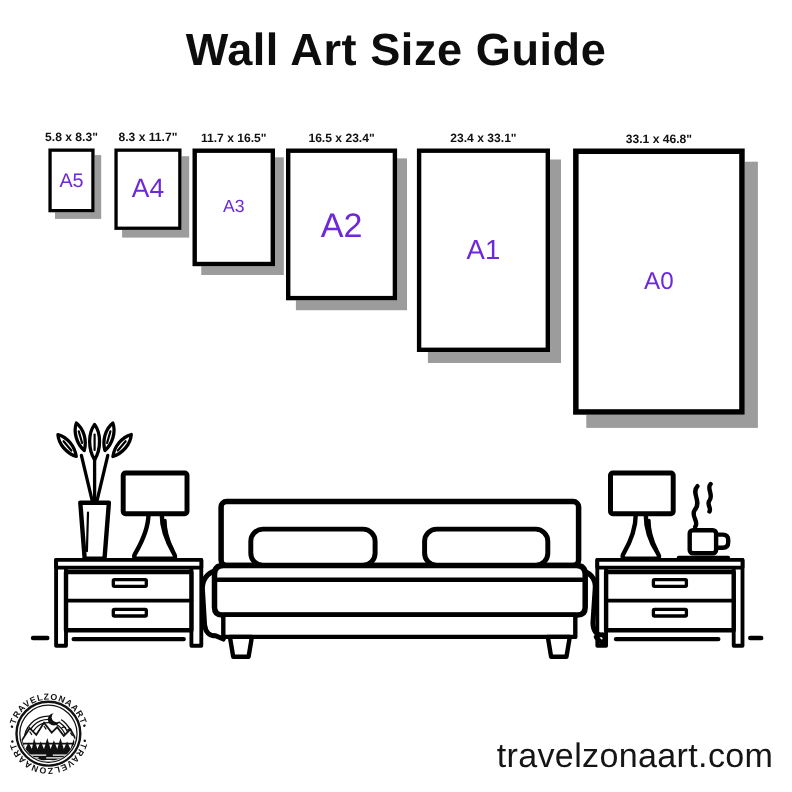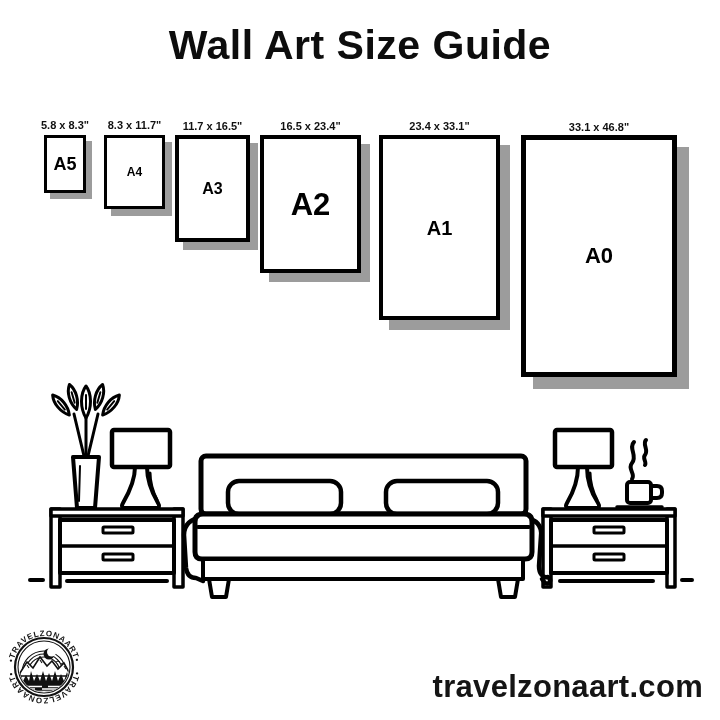--- a/index.html
+++ b/index.html
@@ -12,37 +12,37 @@
     font-size:41px;font-weight:800;letter-spacing:.5px;color:#0d0d0d;
   }
   .frame{
     position:absolute;background:#fff;border:3px solid #000;box-sizing:border-box;
     display:flex;align-items:center;justify-content:center;
   }
   .frame .dim{
     position:absolute;top:-19px;left:50%;transform:translateX(-50%);
     white-space:nowrap;font-size:11px;font-weight:700;color:#111;
   }
-  .frame .nm{font-weight:700;color:#000000;line-height:1}
+  .frame .nm{font-weight:400;color:#6d28d9;line-height:1}
   .f0{left:44px;top:135px;width:42px;height:58px;box-shadow:6px 6px 0 #9c9c9c}
   .f0 .nm{font-size:18px}
   .f1{left:104px;top:135px;width:61px;height:74px;box-shadow:7px 7px 0 #9c9c9c}
-  .f1 .nm{font-size:12px}
+  .f1 .nm{font-size:24px}
   .f2{left:175px;top:135px;width:75px;height:107px;border-width:4px;box-shadow:8px 8px 0 #9c9c9c}
   .f2 .nm{font-size:16px}
   .f3{left:260px;top:135px;width:101px;height:138px;border-width:4px;box-shadow:9px 9px 0 #9c9c9c}
   .f3 .nm{font-size:31px}
   .f4{left:379px;top:135px;width:121px;height:185px;border-width:4px;box-shadow:10px 10px 0 #9c9c9c}
-  .f4 .nm{font-size:20px}
+  .f4 .nm{font-size:25px}
   .f5{left:521px;top:135px;width:156px;height:242px;border-width:5px;box-shadow:12px 12px 0 #9c9c9c}
   .f5 .nm{font-size:22px}
   .scene{position:absolute;left:0;top:378px;width:720px;height:232px}
   .logo{position:absolute;left:4px;top:627px;width:80px;height:80px}
   .url{
-    position:absolute;top:669px;right:17px;font-size:31px;font-weight:700;
+    position:absolute;top:669px;right:17px;font-size:31px;font-weight:400;
     color:#151515;letter-spacing:.3px;
   }
 </style>
 </head>
 <body>
 
 <div class="title">Wall Art Size Guide</div>
 
 <div class="frame f0">
   <div class="dim">5.8 x 8.3"</div>

